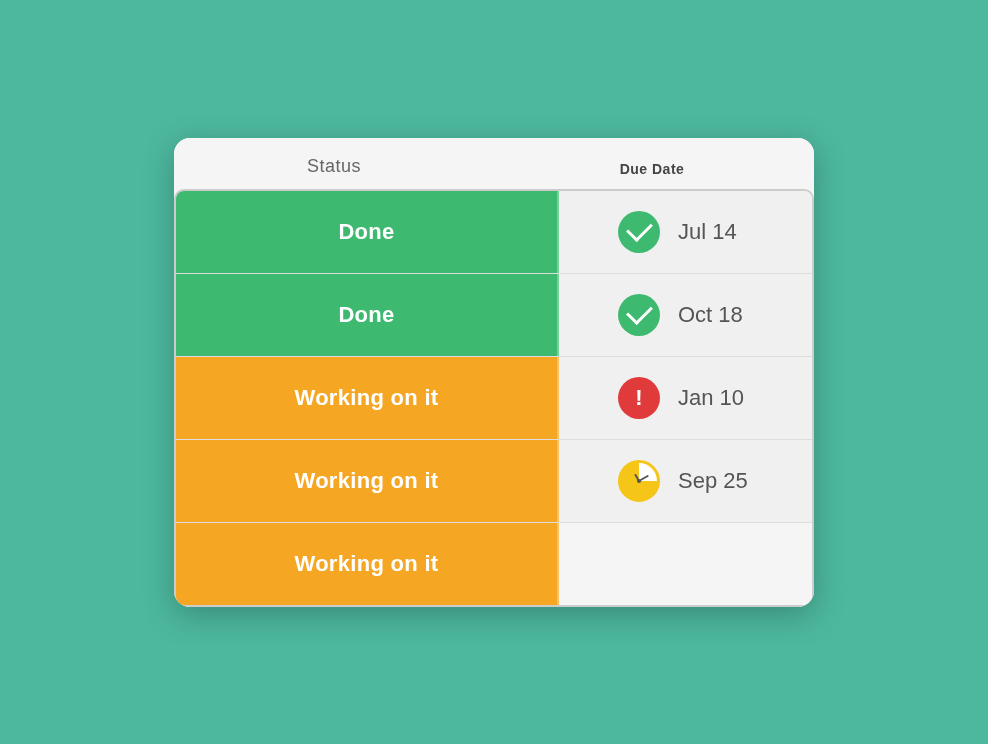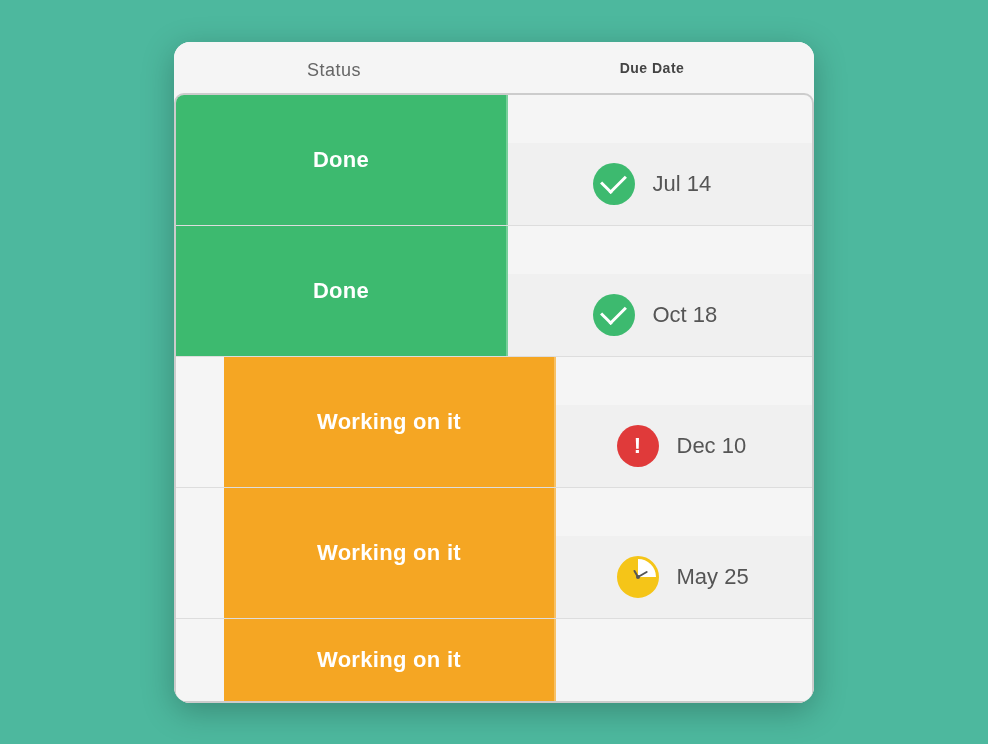--- a/index.html
+++ b/index.html
@@ -19,20 +19,21 @@
       border-radius: 16px;
       box-shadow: 0 8px 32px rgba(0,0,0,0.25);
       overflow: hidden;
       width: 640px;
     }
 
     .col-headers {
       display: flex;
       padding: 18px 4px 12px 0;
       background: #f5f5f5;
+      align-items: flex-end;
     }
 
     .col-header-status {
       width: 320px;
       text-align: center;
       font-size: 18px;
       font-weight: 400;
       color: #666;
       letter-spacing: 0.5px;
     }
@@ -57,51 +58,49 @@
       display: flex;
       align-items: stretch;
       border-bottom: 1px solid #ddd;
     }
 
     .table-row:last-child {
       border-bottom: none;
     }
 
     .status-cell {
-      width: 332px;
+      width: 383px;
       display: flex;
       align-items: center;
       justify-content: center;
       padding: 28px 20px;
       font-size: 22px;
       font-weight: 600;
       color: #fff;
       letter-spacing: 0.3px;
     }
 
     .status-cell.done {
       background-color: #3dba6f;
       border-right: 2px solid rgba(255,255,255,0.3);
     }
 
     .status-cell.working {
       background-color: #f5a623;
       border-right: 2px solid rgba(255,255,255,0.3);
-      margin-left: 48px;
     }
 
     .due-cell {
       flex: 1;
       display: flex;
       align-items: center;
       justify-content: center;
       gap: 18px;
       background: #f0f0f0;
       padding: 20px;
-      margin-top: 48px;
     }
 
     .due-date-text {
       font-size: 22px;
       color: #555;
       font-weight: 400;
       min-width: 75px;
     }
 
     
@@ -223,35 +222,35 @@
         <span class="due-date-text">Oct 18</span>
       </div>
     </div>
 
     <div class="table-row">
       <div class="status-cell working">
         <span>Working on it</span>
       </div>
       <div class="due-cell">
         <div class="icon-circle icon-alert">!</div>
-        <span class="due-date-text">Dec 10</span>
+        <span class="due-date-text">Jan 10</span>
       </div>
     </div>
 
     <div class="table-row">
       <div class="status-cell working">
         <span>Working on it</span>
       </div>
       <div class="due-cell">
         <div class="clock-icon clock-75">
           <div class="clock-center-dot"></div>
           <div class="clock-hand-hour" style="transform: translateX(-50%) rotate(-30deg);"></div>
           <div class="clock-hand-minute" style="transform: translateX(-50%) rotate(60deg);"></div>
         </div>
-        <span class="due-date-text">May 25</span>
+        <span class="due-date-text">Sep 25</span>
       </div>
     </div>
 
     <div class="table-row">
       <div class="status-cell working">
         <span>Working on it</span>
       </div>
     </div>
 
   </div>

